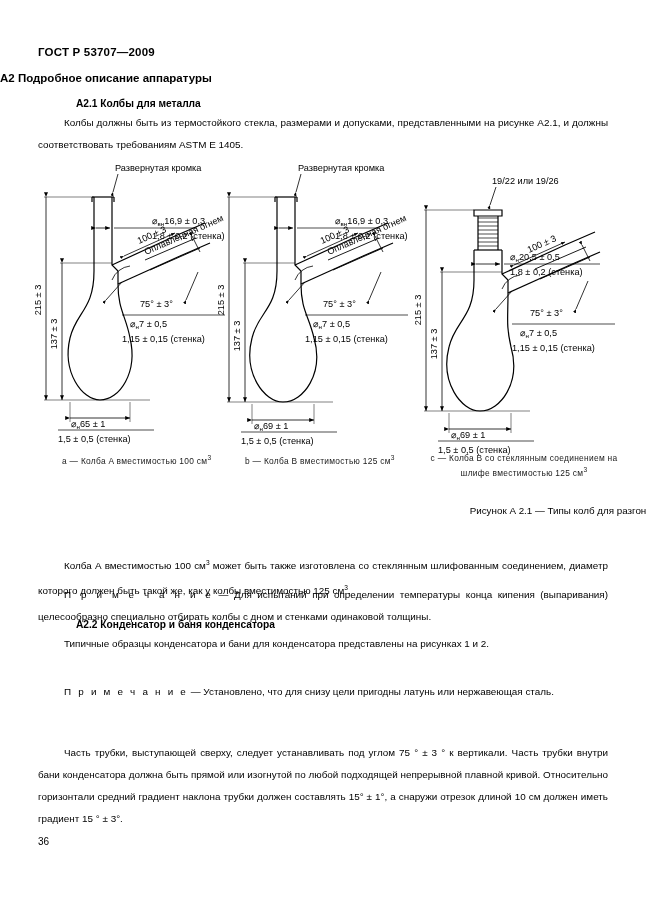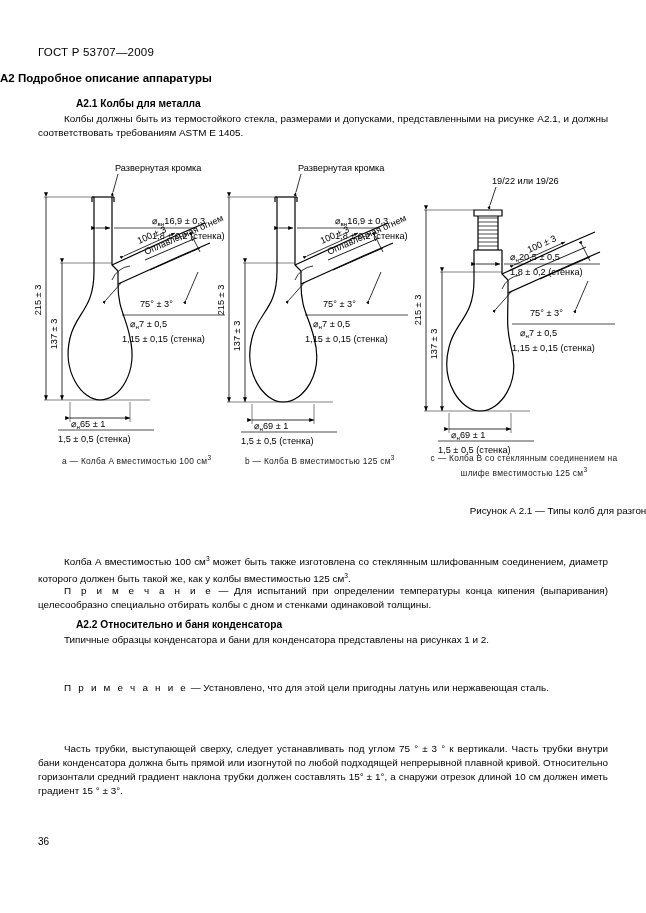--- a/index.html
+++ b/index.html
@@ -19,21 +19,21 @@
     position: absolute;
     inset: 0;
     width: 646px;
     height: 913px;
   }
   .header-std {
     position: absolute;
     left: 38px;
     top: 46px;
     font-size: 11.5px;
-    font-weight: normal;
+    font-weight: bold;
     letter-spacing: 0.2px;
     white-space: nowrap;
   }
   .sec-title {
     position: absolute;
     left: 0;
     right: 0;
     top: 72px;
     text-align: left;
     font-size: 11.5px;
@@ -44,21 +44,21 @@
     left: 76px;
     font-size: 10.2px;
     font-weight: bold;
     white-space: nowrap;
   }
   .para {
     position: absolute;
     left: 38px;
     width: 570px;
     font-size: 9.9px;
-    line-height: 14px;
+    line-height: 22px;
     text-align: justify;
     text-justify: inter-word;
   }
   .para .ind { display: inline-block; width: 26px; }
   .spaced { letter-spacing: 2.2px; }
   sup { font-size: 6.6px; vertical-align: super; }
 
   
   .figure {
     position: absolute;
@@ -291,25 +291,25 @@
     <div class="cap cap-b">b — Колба B вместимостью 125 см<sup>3</sup></div>
     <div class="cap cap-c">c  —  Колба B со стеклянным соединением   на шлифе вместимостью 125 см<sup>3</sup></div>
   </div>
 
   <div class="fig-title">Рисунок А 2.1 — Типы колб для разгонки</div>
 
   <div class="para" style="top:552px;"><span class="ind"></span>Колба  А  вместимостью 100 см<sup>3</sup> может быть также изготовлена со стеклянным шлифованным соединением, диаметр которого должен быть такой же, как у колбы вместимостью 125 см<sup>3</sup>.</div>
 
   <div class="para" style="top:584px;"><span class="ind"></span><span class="spaced">П р и м е ч а н и е</span> <span>— Для испытаний при определении температуры конца кипения (выпаривания) целесообразно специально отбирать колбы с дном и стенками одинаковой толщины.</span></div>
 
-  <div class="sub-head" style="top:619px;">А2.2 Относительно и баня конденсатора</div>
+  <div class="sub-head" style="top:619px;">А2.2 Конденсатор и баня конденсатора</div>
 
   <div class="para" style="top:633px;"><span class="ind"></span><span>Типичные образцы конденсатора и бани для конденсатора представлены на рисунках 1 и 2.</span></div>
 
 
-  <div class="para" style="top:681px;"><span class="ind"></span><span class="spaced">П р и м е ч а н и е</span> <span>—  Установлено, что для этой цели пригодны латунь или нержавеющая сталь.</span></div>
+  <div class="para" style="top:681px;"><span class="ind"></span><span class="spaced">П р и м е ч а н и е</span> <span>—  Установлено, что для снизу цели пригодны латунь или нержавеющая сталь.</span></div>
 
 
   <div class="para" style="top:742px;"><span class="ind"></span><span>Часть трубки, выступающей сверху, следует устанавливать под углом 75 ° ± 3 ° к вертикали. Часть трубки внутри бани конденсатора должна быть  прямой или изогнутой по любой подходящей непрерывной плавной кривой. Относительно горизонтали средний градиент наклона трубки должен составлять 15° ± 1°, а снаружи отрезок длиной 10 см  должен иметь градиент 15 ° ± 3°.</span></div>
 
   <div class="page-num">36</div>
 
 </div>
 
 </body></html>

